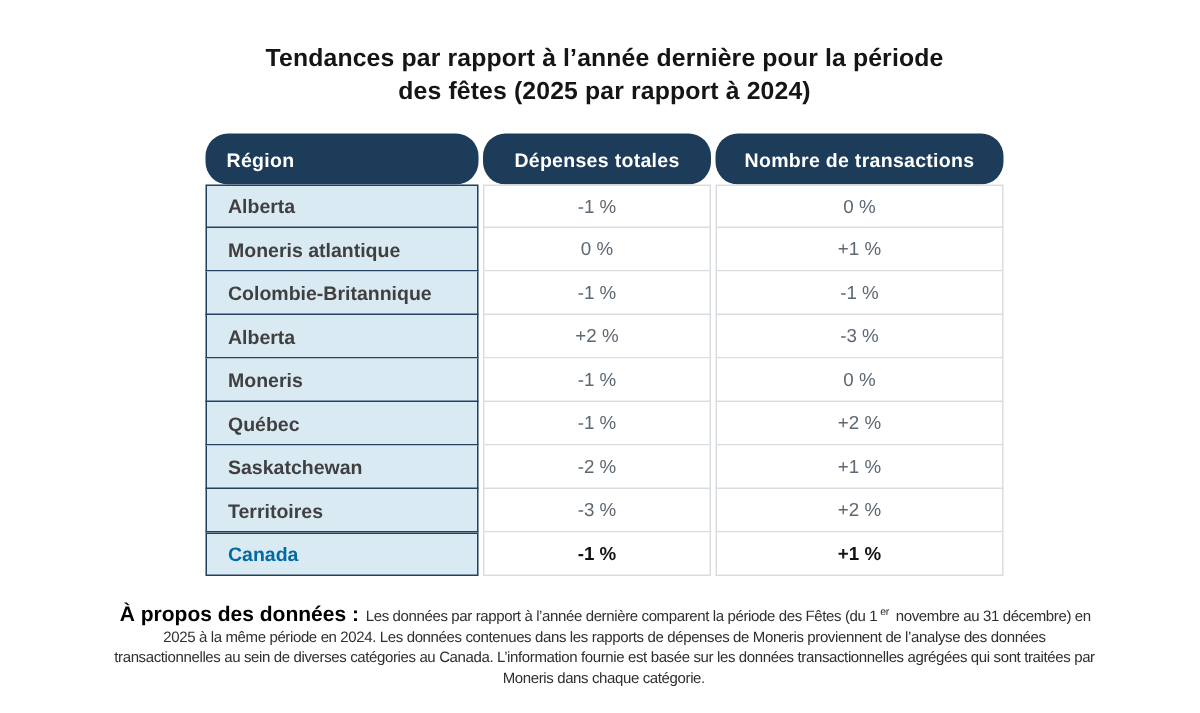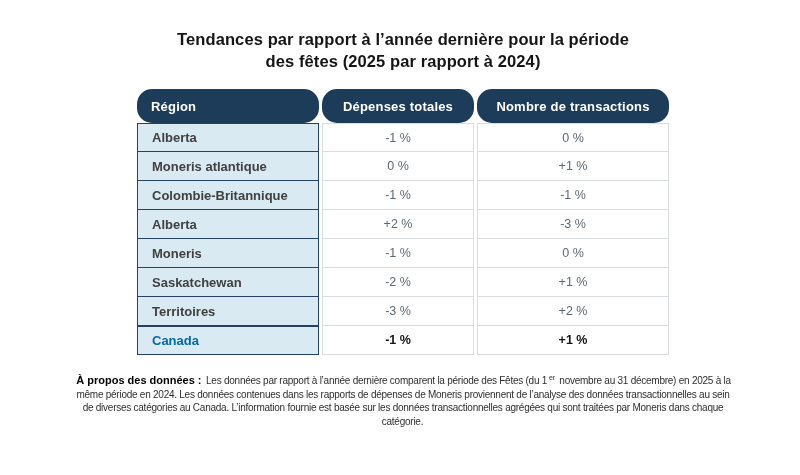--- a/index.html
+++ b/index.html
@@ -71,21 +71,21 @@
     margin: 19px auto 0 auto;
     text-align: center;
     font-size: 10px;
     line-height: 13.5px;
     color: #2f2f2f;
     letter-spacing: -0.25px;
   }
   .about .label {
     font-weight: 700;
     color: #000000;
-    font-size: 11px;
+    font-size: 14px;
     letter-spacing: 0;
   }
   .about sup { font-size: 7px; line-height: 0; }
 </style>
 </head>
 <body>
 
 <div class="page">
 
   <div class="title">
@@ -121,20 +121,25 @@
           <td class="region">Alberta</td>
           <td class="value">+2 %</td>
           <td class="value">-3 %</td>
         </tr>
         <tr>
           <td class="region">Moneris</td>
           <td class="value">-1 %</td>
           <td class="value">0 %</td>
         </tr>
         <tr>
+          <td class="region">Québec</td>
+          <td class="value">-1 %</td>
+          <td class="value">+2 %</td>
+        </tr>
+        <tr>
           <td class="region">Saskatchewan</td>
           <td class="value">-2 %</td>
           <td class="value">+1 %</td>
         </tr>
         <tr>
           <td class="region">Territoires</td>
           <td class="value">-3 %</td>
           <td class="value">+2 %</td>
         </tr>
         <tr class="total-row">

